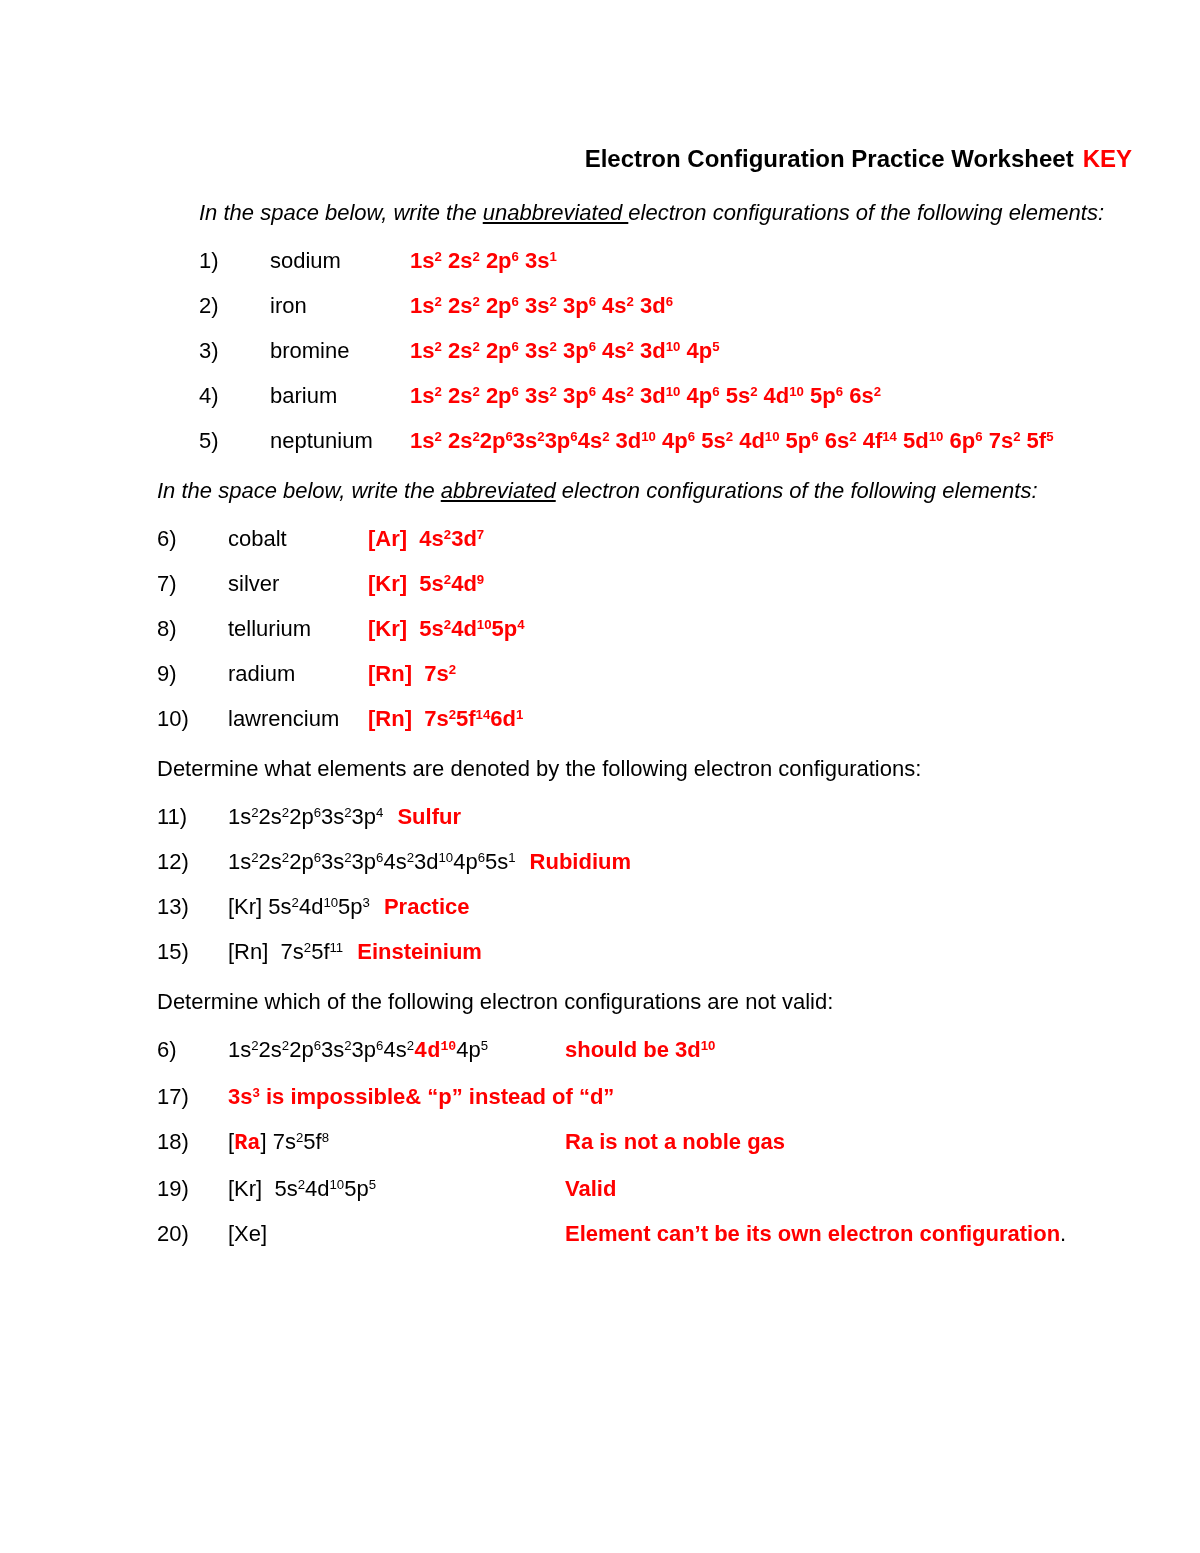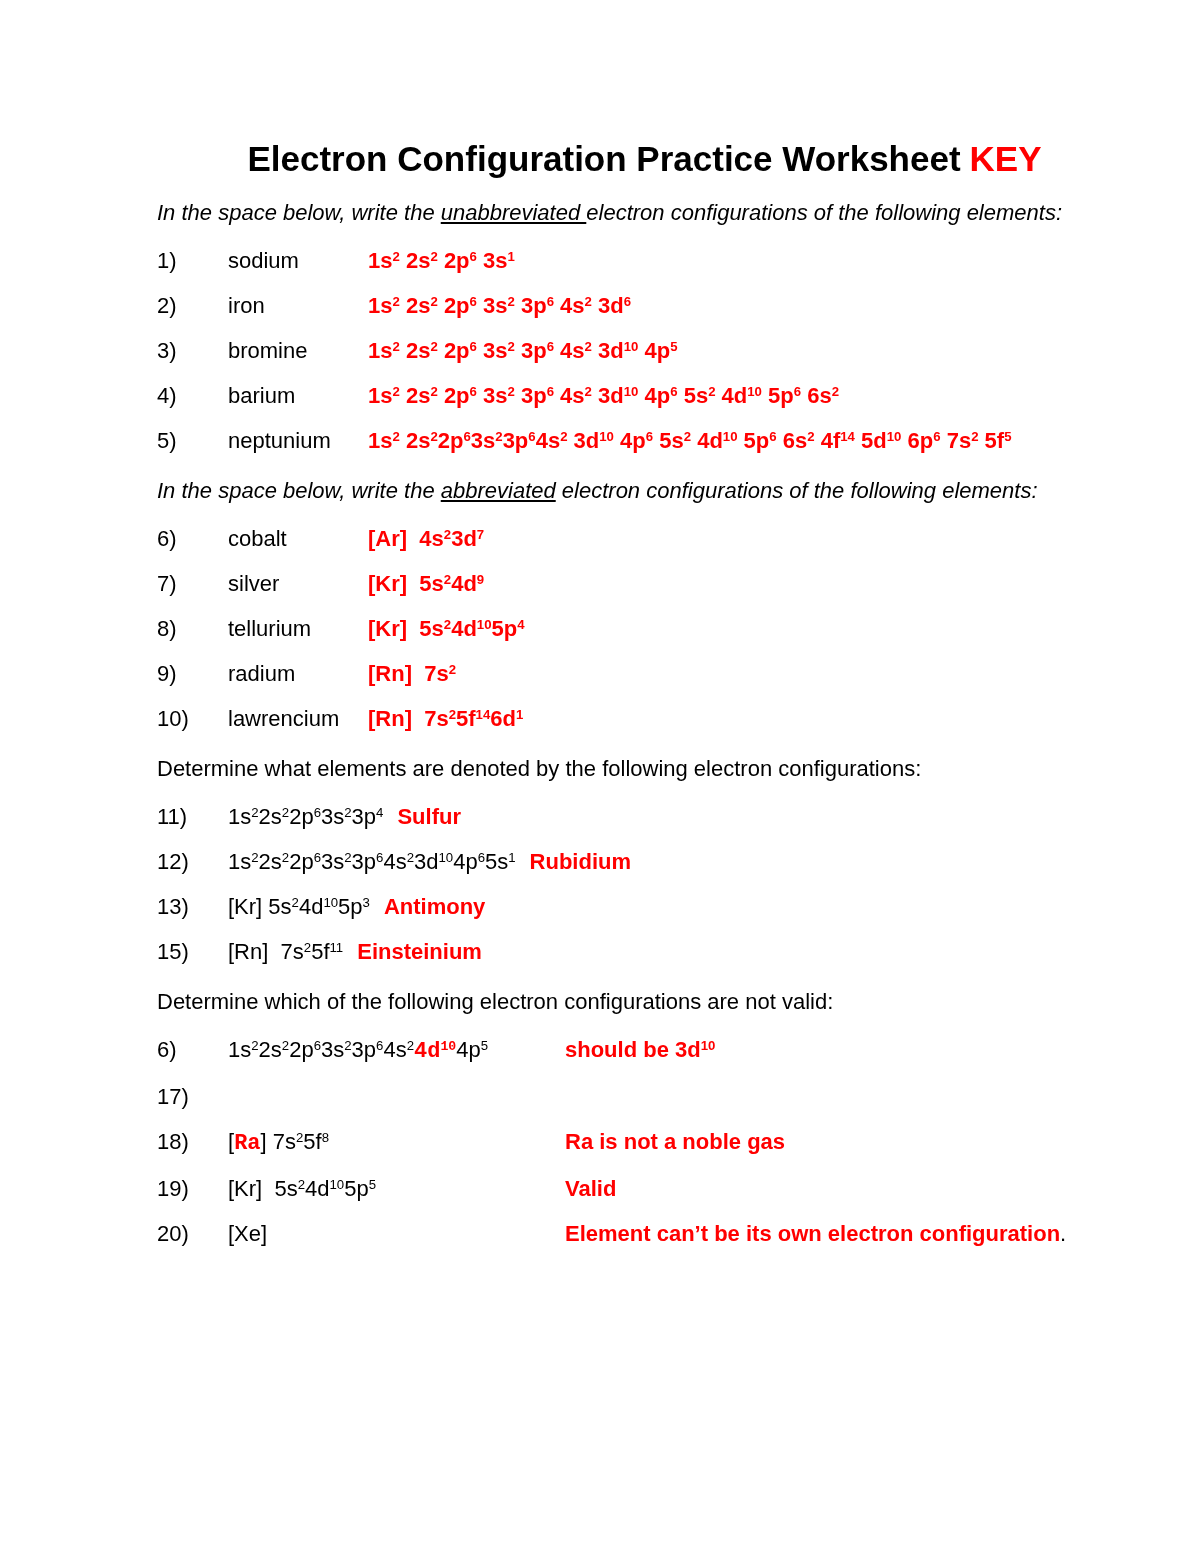--- a/index.html
+++ b/index.html
@@ -13,30 +13,30 @@
     color:#000000;
     overflow:hidden;
   }
   .content{
     position:absolute;
     left:157px;
     top:140px;
     width:975px;
   }
   .title{
-    font-size:35px;
+    font-size:24px;
     font-weight:700;
     line-height:38px;
-    text-align:center;
+    text-align:right;
     margin:0 0 22px 0;
     white-space:nowrap;
   }
   .title .key{ color:var(--red,#ff0000); margin-left:9px; }
   .section{ margin-top:24px; }
-  .section.first{ margin-top:0; }
+  .section.first{ margin-top:0;margin-left:42px; }
   .section-heading{
     line-height:26px;
     margin:0 0 22px 0;
     white-space:pre-wrap;
   }
   .section-heading.italic{ font-style:italic; }
   .row{
     display:flex;
     align-items:baseline;
     line-height:26px;
@@ -132,38 +132,39 @@
         <span class="answer inline-answer"><span>Sulfur</span></span>
       </div>
       <div class="row">
         <span class="num">12)</span>
         <span class="config"><span>1s<sup>2</sup>2s<sup>2</sup>2p<sup>6</sup>3s<sup>2</sup>3p<sup>6</sup>4s<sup>2</sup>3d<sup>10</sup>4p<sup>6</sup>5s<sup>1</sup></span></span>
         <span class="answer inline-answer"><span>Rubidium</span></span>
       </div>
       <div class="row">
         <span class="num">13)</span>
         <span class="config"><span>[Kr] 5s<sup>2</sup>4d<sup>10</sup>5p<sup>3</sup></span></span>
-        <span class="answer inline-answer"><span>Antimony</span></span>
+        <span class="answer inline-answer"><span>Practice</span></span>
       </div>
       <div class="row">
         <span class="num">15)</span>
         <span class="config"><span>[Rn]  7s<sup>2</sup>5f<sup>11</sup></span></span>
         <span class="answer inline-answer"><span>Einsteinium</span></span>
       </div>
     </div>
 
     <div class="section sec-black">
       <div class="section-heading"><span>Determine which of the following electron configurations are not valid:</span></div>
       <div class="row">
         <span class="num">6)</span>
         <span class="config config-cell"><span>1s<sup>2</sup>2s<sup>2</sup>2p<sup>6</sup>3s<sup>2</sup>3p<sup>6</sup>4s<sup>2</sup></span><span class="c-red b">4d<sup>10</sup></span><span>4p<sup>5</sup></span></span>
         <span class="answer"><span>should be 3d<sup>10</sup></span></span>
       </div>
       <div class="row">
         <span class="num">17)</span>
+        <span class="answer"><span>3s<sup>3</sup> is impossible&amp; “p” instead of “d”</span></span>
       </div>
       <div class="row">
         <span class="num">18)</span>
         <span class="config config-cell"><span>[</span><span class="c-red b">Ra</span><span>] 7s<sup>2</sup>5f<sup>8</sup></span></span>
         <span class="answer"><span>Ra is not a noble gas</span></span>
       </div>
       <div class="row">
         <span class="num">19)</span>
         <span class="config config-cell"><span>[Kr]  5s<sup>2</sup>4d<sup>10</sup>5p<sup>5</sup></span></span>
         <span class="answer"><span>Valid</span></span>

